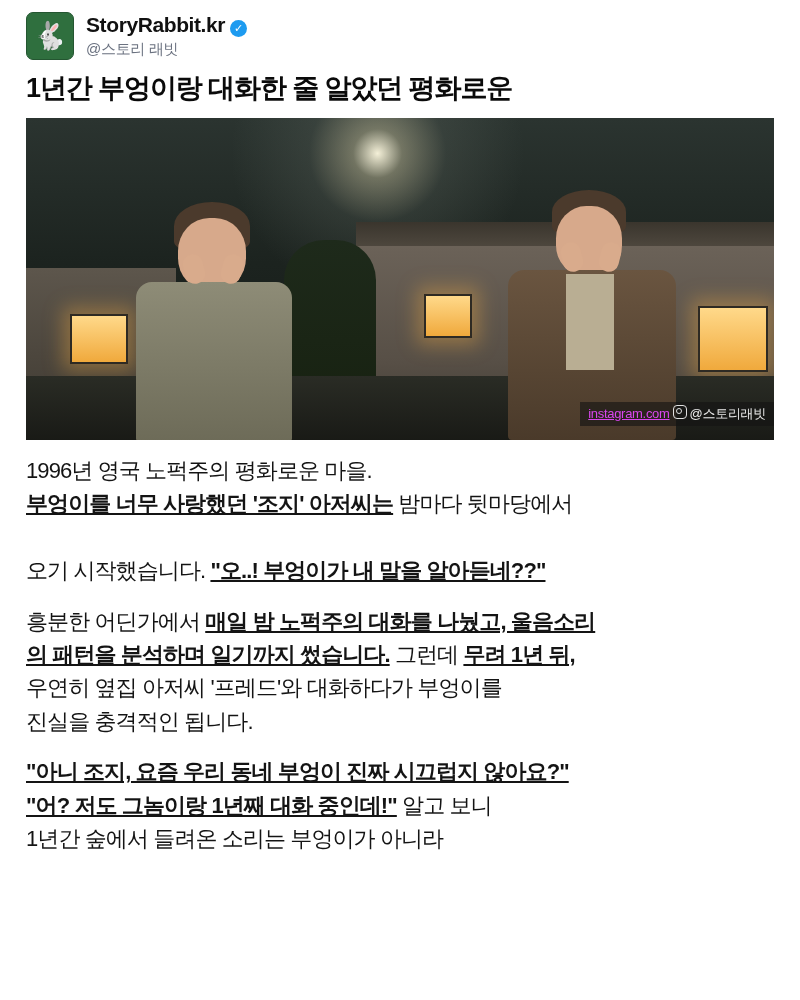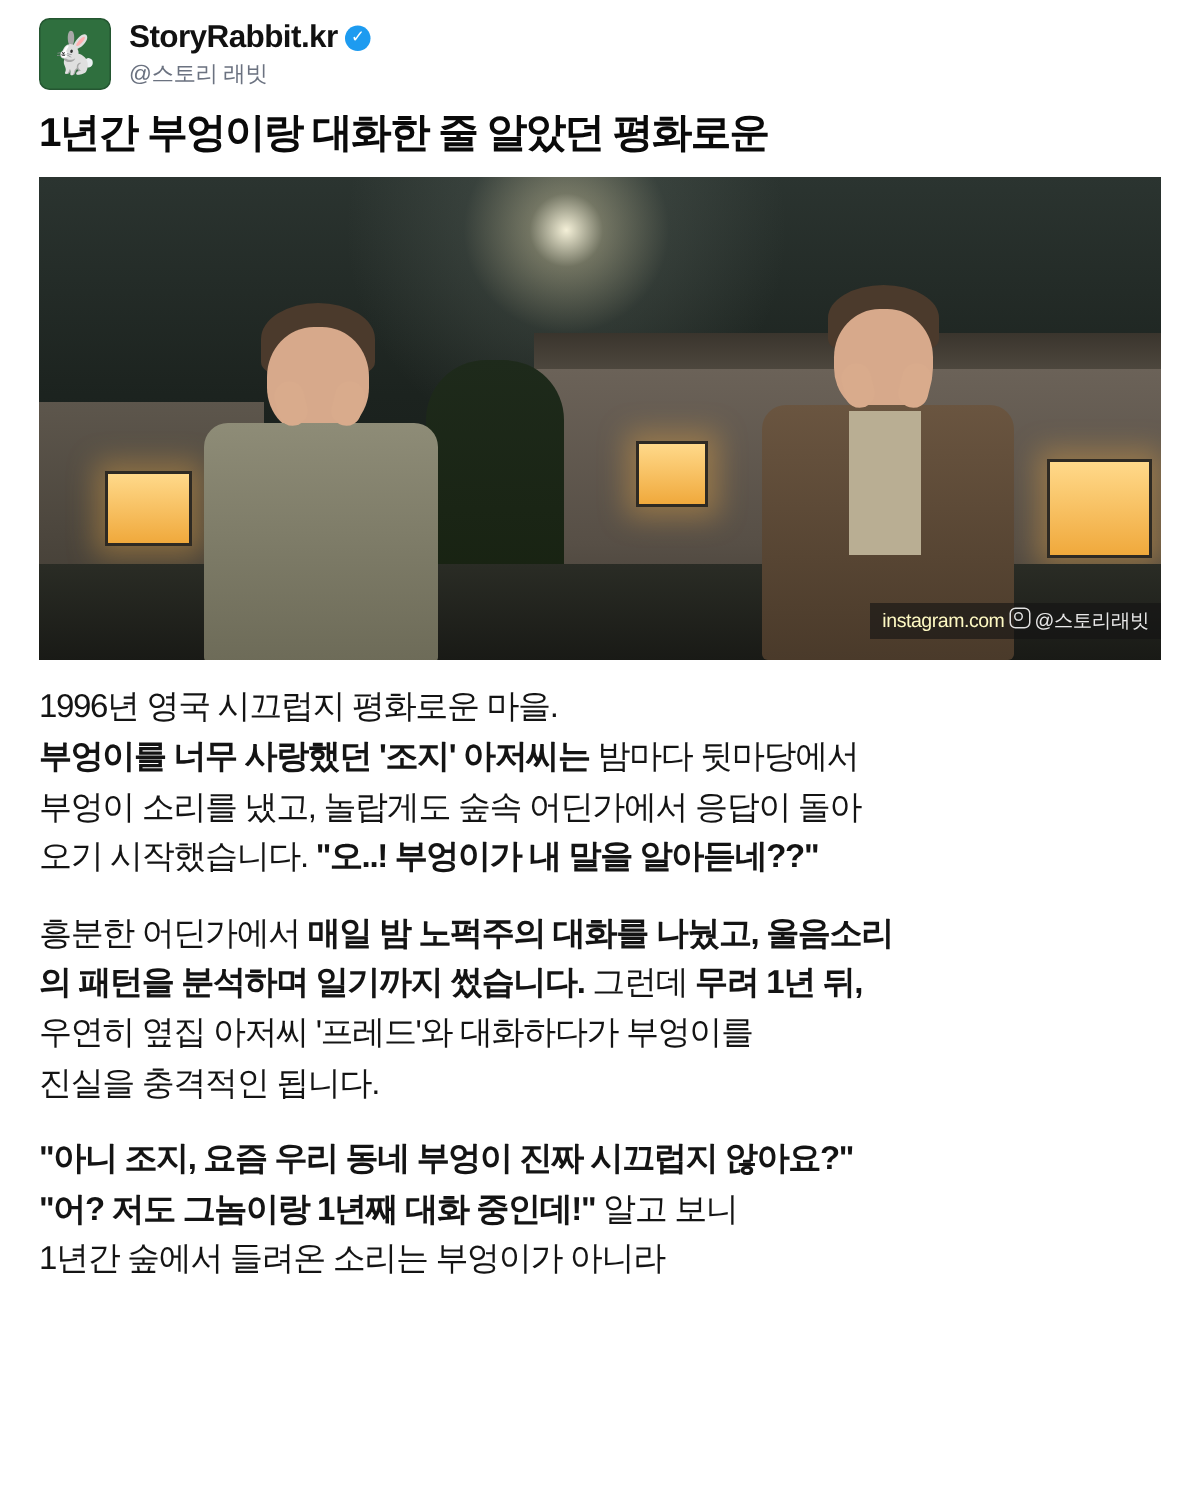--- a/index.html
+++ b/index.html
@@ -49,21 +49,21 @@
     color: #eafbe9;
   }
   .hdr-text {
     display: flex;
     flex-direction: column;
     justify-content: center;
     padding-top: 1px;
   }
   .hdr-row {
     display: flex;
-    align-items: center;
+    align-items: flex-end;
     gap: 5px;
   }
   .site-name {
     font-size: 21px;
     font-weight: bold;
     letter-spacing: -0.4px;
     color: #111;
   }
   .verified {
     width: 17px;
@@ -238,21 +238,21 @@
     position: absolute;
     right: 0px;
     bottom: 14px;
     background: rgba(20,20,20,0.62);
     color: #e9e9e9;
     font-size: 13px;
     letter-spacing: -0.3px;
     padding: 3px 8px;
     white-space: nowrap;
   }
-  .watermark .ig { color: #fef9c3; }
+  .watermark .ig { color: #d946ef; text-decoration: underline; }
   .watermark .ig-mark {
     display: inline-block;
     width: 12px; height: 12px;
     border: 1.6px solid #e0e0e0;
     border-radius: 4px;
     position: relative;
     margin: 0 3px -1px 3px;
   }
   .watermark .ig-mark::after {
     content: "";
@@ -265,21 +265,21 @@
 
   
   .body-text {
     font-size: 22px;
     line-height: 1.52;
     letter-spacing: -0.9px;
     color: #141414;
   }
   .para { margin: 0 0 17px 0; }
   .para:last-child { margin-bottom: 0; }
-  .b { font-weight: bold; }
+  .b { font-weight: bold; text-decoration: underline; }
 </style>
 </head>
 <body>
 
 <div class="card">
 
   <div class="header">
     <div class="avatar">
       <span class="bunny">🐇</span>
     </div>
@@ -336,23 +336,23 @@
     </div>
 
     <div class="watermark">
       <span class="ig">instagram.com</span><span class="ig-mark"></span><span>@스토리래빗</span>
     </div>
   </div>
 
   <div class="body-text">
 
     <p class="para">
-      <span>1996년 영국 시끄럽지 평화로운 마을.</span><br>
+      <span>1996년 영국 노퍽주의 평화로운 마을.</span><br>
       <span class="b">부엉이를 너무 사랑했던 '조지' 아저씨는</span><span> 밤마다 뒷마당에서</span><br>
-      <span>부엉이 소리를 냈고, 놀랍게도 숲속 어딘가에서 응답이 돌아</span><br>
+      <br>
       <span>오기 시작했습니다. </span><span class="b">"오..! 부엉이가 내 말을 알아듣네??"</span>
     </p>
 
     <p class="para">
       <span>흥분한 어딘가에서 </span><span class="b">매일 밤 노퍽주의 대화를 나눴고, 울음소리</span><br>
       <span class="b">의 패턴을 분석하며 일기까지 썼습니다.</span><span> 그런데 </span><span class="b">무려 1년 뒤,</span><br>
       <span>우연히 옆집 아저씨 '프레드'와 대화하다가 부엉이를</span><br>
       <span>진실을 충격적인 됩니다.</span>
     </p>
 

